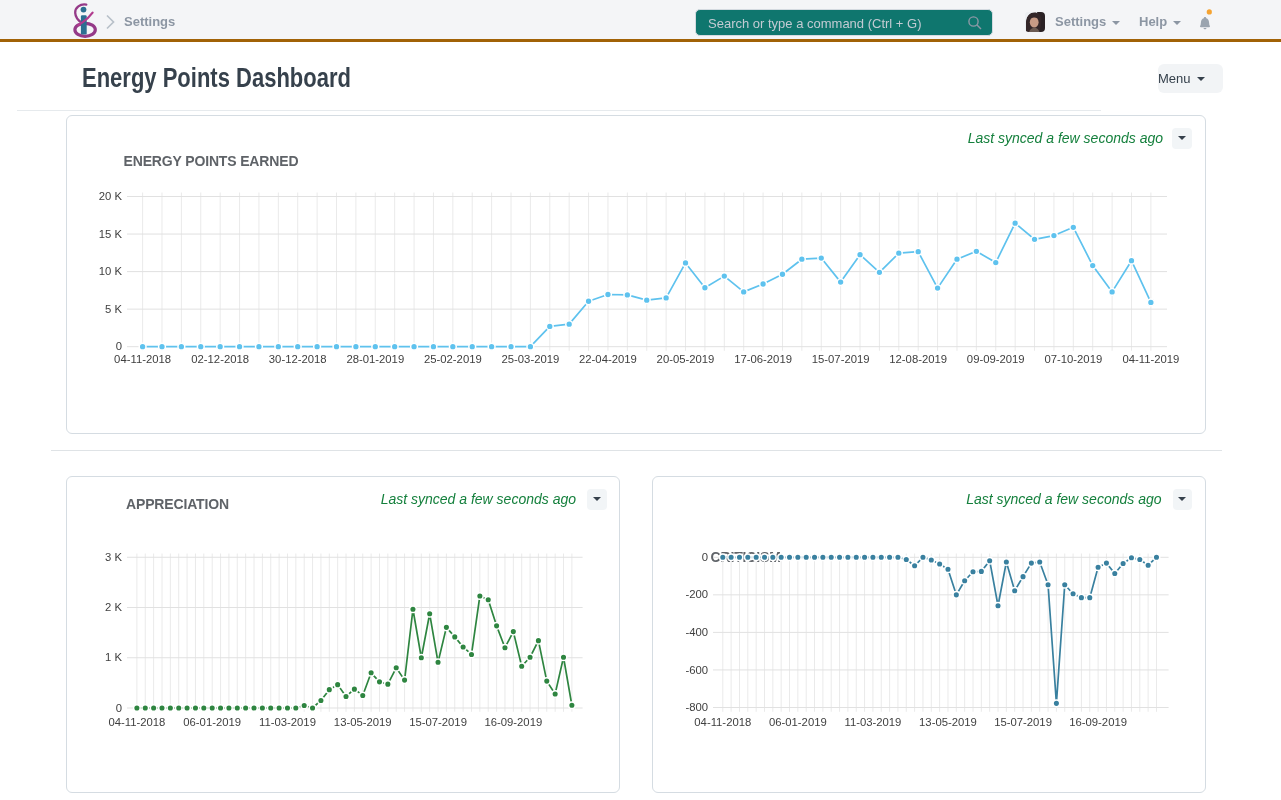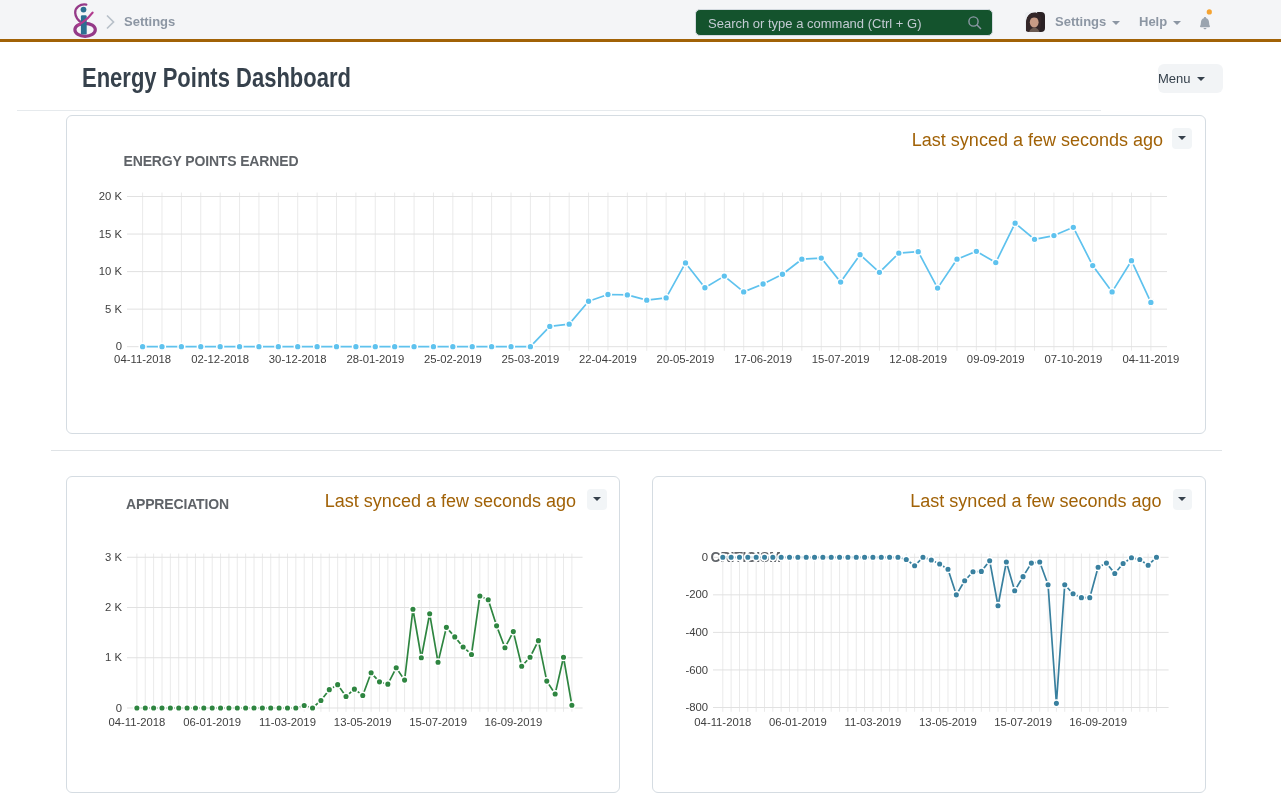--- a/index.html
+++ b/index.html
@@ -1,28 +1,28 @@
 <!DOCTYPE html>
 <html><head><meta charset="utf-8">
 <style>
 * { margin:0; padding:0; box-sizing:border-box; }
 html,body { width:1281px; height:800px; background:#fff; font-family:"Liberation Sans",sans-serif; overflow:hidden; }
 .navbar { position:absolute; left:0; top:0; width:1281px; height:42px; background:#f4f5f7; border-bottom:3px solid #a16207; }
 .bc { position:absolute; left:124px; top:14px; font-size:13px; font-weight:bold; color:#8c96a3; }
-.search { position:absolute; left:695px; top:9px; width:298px; height:27px; background:#14532d; border:1px solid #d4dae0; border-radius:5px; }
+.search { position:absolute; left:695px; top:9px; width:298px; height:27px; background:#0f766e; border:1px solid #d4dae0; border-radius:5px; }
 .search span { position:absolute; left:12px; top:5.5px; font-size:13px; color:#c3cbd3; }
 .navlink { position:absolute; top:14px; font-size:13px; font-weight:bold; color:#8c96a3; }
 .pagehead { position:absolute; left:17px; top:42px; width:1084px; height:69px; border-bottom:1px solid #e6eaed; background:#fff; }
 h1 { position:absolute; left:65px; top:19.5px; font-size:27.5px; font-weight:bold; color:#36414c; transform:scaleX(0.8); transform-origin:0 0; white-space:nowrap; }
 .menubtn { position:absolute; left:1141px; top:21.5px; width:64.5px; height:29px; background:#f2f4f6; border-radius:6px; font-size:13px; color:#36414c; line-height:29px; }
 .card { position:absolute; background:#fff; border:1px solid #d5dce2; border-radius:6px; }
 .card1 { left:66px; top:115px; width:1139.5px; height:318.5px; }
 .card2 { left:66px; top:476px; width:554px; height:317px; }
 .card3 { left:651.5px; top:476px; width:554px; height:317px; }
-.sync { position:absolute; font-size:18px; color:#a16207; }
+.sync { position:absolute; font-size:14px; color:#15803d;font-style:italic; }
 .syncbtn { position:absolute; width:19.5px; height:21px; background:#f2f5f7; border-radius:4px; text-align:center; line-height:19px; }
 .ctitle { position:absolute; font-size:14px; font-weight:bold; color:#5f6368; letter-spacing:-0.15px;padding-left:22px; }
 .divider { position:absolute; left:51px; top:449.5px; width:1170.5px; height:1px; background:#dfe3e6; }
 </style></head>
 <body>
 <div class="navbar">
 <svg width="34" height="38" viewBox="0 0 34 38" style="position:absolute;left:68px;top:2px;">
 <ellipse cx="17.1" cy="27.8" rx="10.2" ry="6.5" fill="none" stroke="#953a88" stroke-width="3.2"></ellipse>
 <path d="M 18.3,2.6 C 12.2,1.5 6.9,5.6 7.2,10.9 C 7.5,15.4 10.4,18.7 13.9,20.8" fill="none" stroke="#953a88" stroke-width="2.3" stroke-linecap="round"></path>
 <circle cx="15.5" cy="7.6" r="2.9" fill="#2c6f91"></circle>

